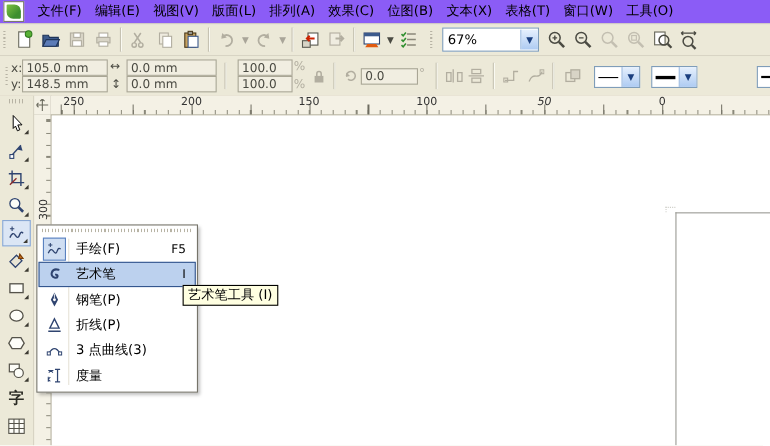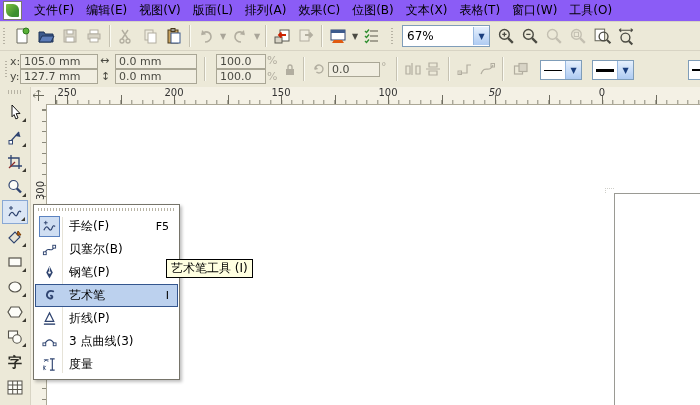--- a/index.html
+++ b/index.html
@@ -252,21 +252,21 @@
         <path d="M11.2,13.2 L14.5,16.5" stroke="#4a4a42" stroke-width="2"></path>
         </svg>
     </div>
   </div>
 
   <div class="propbar">
     <div class="grip" style="position:absolute;left:2px;top:8px;"></div>
     <span class="plabel" style="left:10px;top:4px;">x:</span>
     <div class="pfield" style="left:20px;top:3px;width:70px;">105.0 mm</div>
     <span class="plabel" style="left:10px;top:19px;">y:</span>
-    <div class="pfield" style="left:20px;top:18px;width:70px;">127.7 mm</div>
+    <div class="pfield" style="left:20px;top:18px;width:70px;">148.5 mm</div>
     <span class="plabel" style="left:100px;top:3px;">↔</span>
     <div class="pfield" style="left:115px;top:3px;width:74px;">0.0 mm</div>
     <span class="plabel" style="left:101px;top:19px;">↕</span>
     <div class="pfield" style="left:115px;top:18px;width:74px;">0.0 mm</div>
     <div class="psep" style="left:204px;"></div>
     <div class="pfield" style="left:216px;top:3px;width:42px;">100.0</div>
     <span class="plabel pgray" style="left:267px;top:3px;">%</span>
     <div class="pfield" style="left:216px;top:18px;width:42px;">100.0</div>
     <span class="plabel pgray" style="left:267px;top:19px;">%</span>
     <div class="picon" style="left:281px;top:9px;">
@@ -449,54 +449,43 @@
         <svg width="15" height="15" viewBox="0 0 16 16">
           <path d="M2,4 h4 M4,2 v4" stroke="#2f4470" stroke-width="1"></path>
           <path d="M2,12 q2.5,-6 5,-2 q2.5,4 4,-1 q1,-3 3,-1" fill="none" stroke="#2f4470" stroke-width="1.3"></path>
             </svg>
       </span>
         </span>
       <span class="fly-label">手绘(F)</span>
       <span class="fly-short">F5</span>
     </div>
 
-    <div class="fly-item">
+
+    <div class="fly-item hl">
       <span class="fly-icon">
         <svg width="15" height="15" viewBox="0 0 16 16">
-          <path d="M3,12 C6,3 10,13 13,5" fill="none" stroke="#2f4470" stroke-width="1.2"></path>
-          <rect x="1.5" y="10.5" width="3" height="3" fill="#fff" stroke="#2f4470"></rect>
-          <rect x="11.5" y="3.5" width="3" height="3" fill="#fff" stroke="#2f4470"></rect>
+          <path d="M12,3.5 C5,1.5 3,9.5 8,11 C11.4,11.9 12,8.5 9.5,8.2" fill="none" stroke="#2f4470" stroke-width="2" stroke-linecap="round"></path>
           </svg>
       </span>
-      <span class="fly-label">贝塞尔(B)</span>
-      <span class="fly-short"></span>
+      <span class="fly-label">艺术笔</span>
+      <span class="fly-short">I</span>
     </div>
 
     <div class="fly-item">
       <span class="fly-icon">
         <svg width="15" height="15" viewBox="0 0 16 16">
           <path d="M8,1 L11.5,8 L8,14.5 L4.5,8 Z" fill="#2f4470"></path>
           <circle cx="8" cy="8" r="1.4" fill="#fff"></circle>
           <path d="M8,2 V6.5" stroke="#fff" stroke-width="0.8"></path>
           </svg>
       </span>
       <span class="fly-label">钢笔(P)</span>
       <span class="fly-short"></span>
     </div>
 
-    <div class="fly-item hl">
-      <span class="fly-icon">
-        <svg width="15" height="15" viewBox="0 0 16 16">
-          <path d="M12,3.5 C5,1.5 3,9.5 8,11 C11.4,11.9 12,8.5 9.5,8.2" fill="none" stroke="#2f4470" stroke-width="2" stroke-linecap="round"></path>
-          </svg>
-      </span>
-      <span class="fly-label">艺术笔</span>
-      <span class="fly-short">I</span>
-    </div>
-
     <div class="fly-item">
       <span class="fly-icon">
         <svg width="15" height="15" viewBox="0 0 16 16">
           <path d="M8,2 L12.5,11 H3.5 Z" fill="none" stroke="#2f4470" stroke-width="1.3"></path>
           <path d="M2,14 H14" stroke="#2f4470" stroke-width="1.5"></path>
           </svg>
       </span>
       <span class="fly-label">折线(P)</span>
       <span class="fly-short"></span>
     </div>

